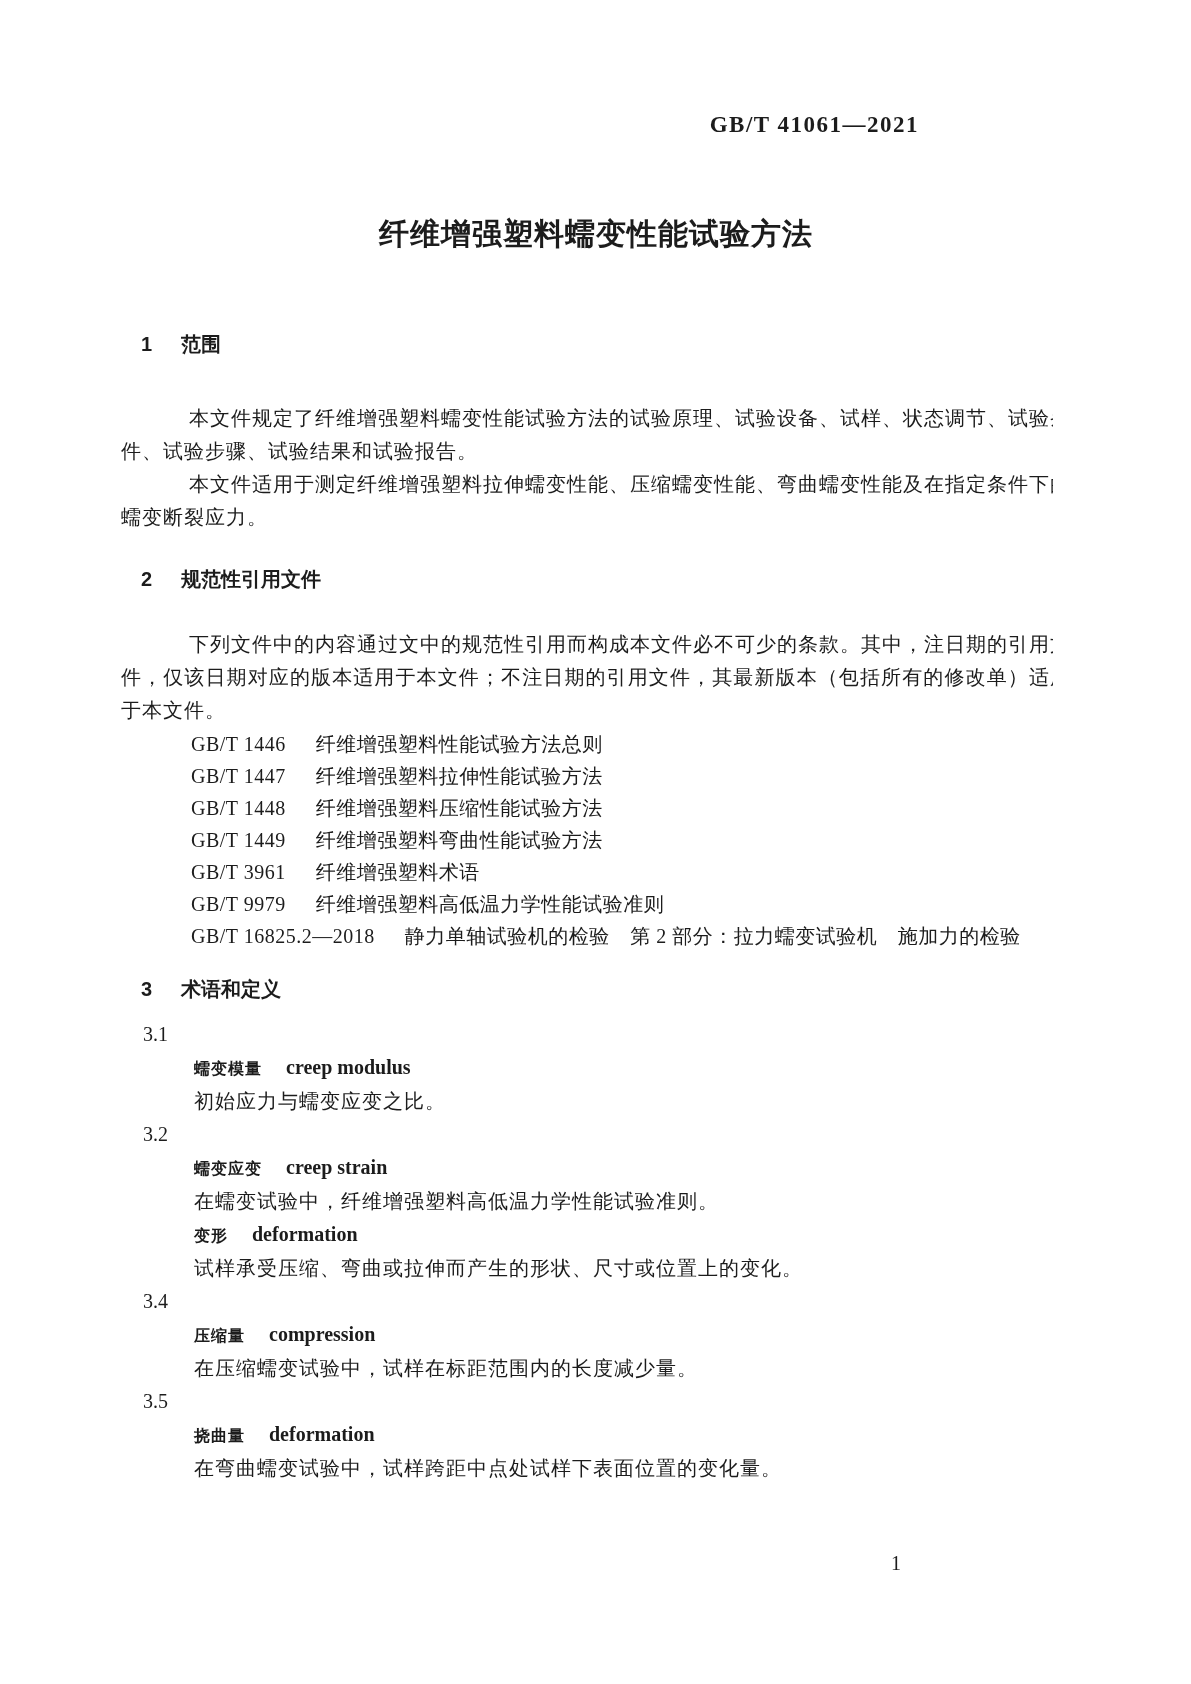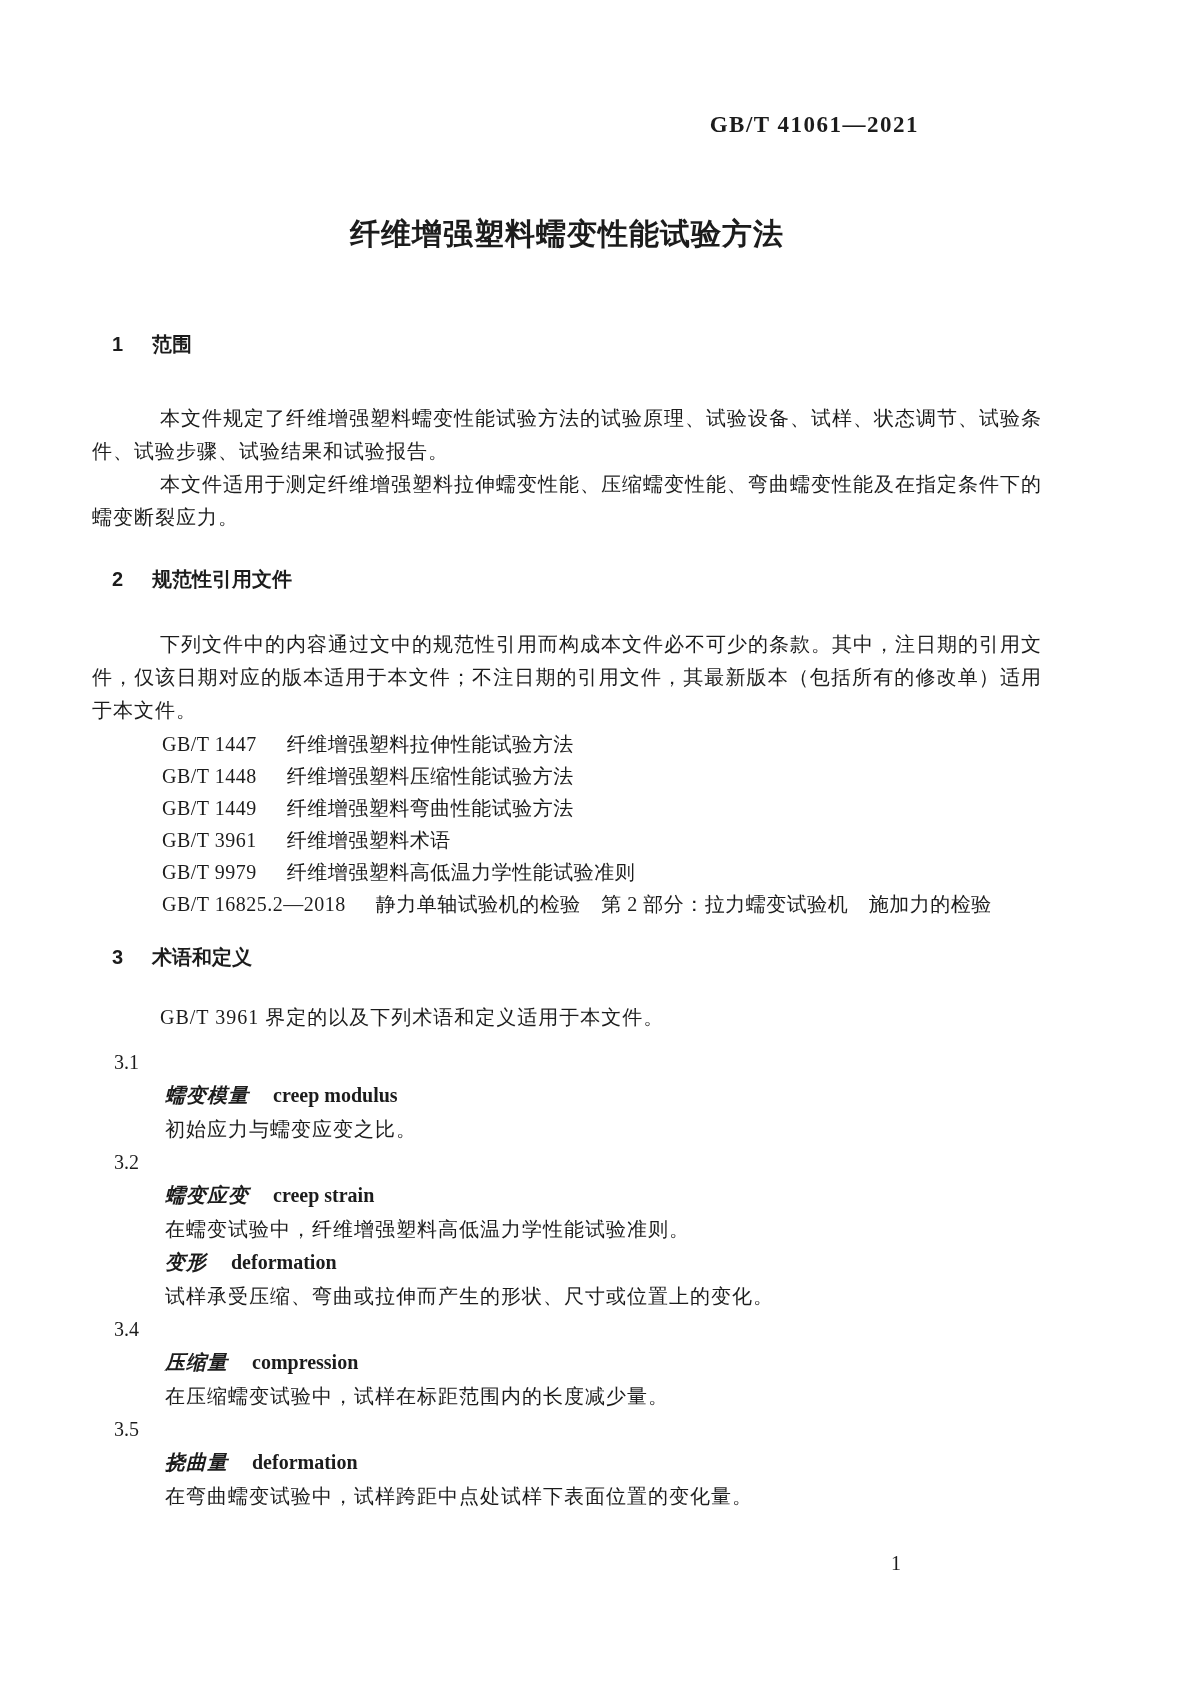--- a/index.html
+++ b/index.html
@@ -24,21 +24,21 @@
     font-family:"Liberation Serif","DejaVu Serif",serif;
     font-weight:bold;
     font-size:23px;
     letter-spacing:1.5px;
     white-space:nowrap;
   }
   
   .content {
     position:absolute;
     top:0;
-    left:92px;
+    left:121px;
     width:950px;
   }
   .doc-title {
     margin-top:212px;
     font-family:"Liberation Sans","DejaVu Sans",sans-serif;
     font-weight:bold;
     font-size:30px;
     line-height:44px;
     text-align:center;
     letter-spacing:1px;
@@ -85,23 +85,22 @@
     padding-left:22px;
   }
   .term-line {
     line-height:33px;
     padding-left:73px;
     white-space:nowrap;
   }
   .term-zh {
     font-family:"Liberation Sans","DejaVu Sans",sans-serif;
     font-weight:bold;
-    font-size:20px;
-    letter-spacing:1px;
-    font-style:italic;
+    font-size:16px;
+    letter-spacing:1px;
   }
   .term-en {
     font-family:"Liberation Serif","DejaVu Serif",serif;
     font-weight:bold;
     font-size:20px;
     margin-left:24px;
   }
   .term-def {
     font-size:20px;
     line-height:33px;
@@ -133,20 +132,23 @@
     <p class="para p-1">本文件规定了纤维增强塑料蠕变性能试验方法的试验原理、试验设备、试样、状态调节、试验条件、试验步骤、试验结果和试验报告。</p>
     <p class="para p-2">本文件适用于测定纤维增强塑料拉伸蠕变性能、压缩蠕变性能、弯曲蠕变性能及在指定条件下的蠕变断裂应力。</p>
 
     <div class="sec-heading h-s2">
       <span class="num">2</span><span>规范性引用文件</span>
     </div>
     <p class="para p-3">下列文件中的内容通过文中的规范性引用而构成本文件必不可少的条款。其中，注日期的引用文件，仅该日期对应的版本适用于本文件；不注日期的引用文件，其最新版本（包括所有的修改单）适用于本文件。</p>
 
     <div class="refs">
       <div class="ref-line">
+        <span>GB/T 1446</span><span class="ref-gap"></span><span>纤维增强塑料性能试验方法总则</span>
+      </div>
+      <div class="ref-line">
         <span>GB/T 1447</span><span class="ref-gap"></span><span>纤维增强塑料拉伸性能试验方法</span>
       </div>
       <div class="ref-line">
         <span>GB/T 1448</span><span class="ref-gap"></span><span>纤维增强塑料压缩性能试验方法</span>
       </div>
       <div class="ref-line">
         <span>GB/T 1449</span><span class="ref-gap"></span><span>纤维增强塑料弯曲性能试验方法</span>
       </div>
       <div class="ref-line">
         <span>GB/T 3961</span><span class="ref-gap"></span><span>纤维增强塑料术语</span>
@@ -155,21 +157,20 @@
         <span>GB/T 9979</span><span class="ref-gap"></span><span>纤维增强塑料高低温力学性能试验准则</span>
       </div>
       <div class="ref-line">
         <span>GB/T 16825.2—2018</span><span class="ref-gap"></span><span>静力单轴试验机的检验　第 2 部分：拉力蠕变试验机　施加力的检验</span>
       </div>
     </div>
 
     <div class="sec-heading h-s3">
       <span class="num">3</span><span>术语和定义</span>
     </div>
-    <p class="para p-4">GB/T 3961 界定的以及下列术语和定义适用于本文件。</p>
 
     <div class="terms">
 
       <div class="term">
         <div class="term-num">3.1</div>
         <div class="term-line">
           <span class="term-zh">蠕变模量</span><span class="term-en">creep modulus</span>
         </div>
         <div class="term-def">初始应力与蠕变应变之比。</div>
       </div>

